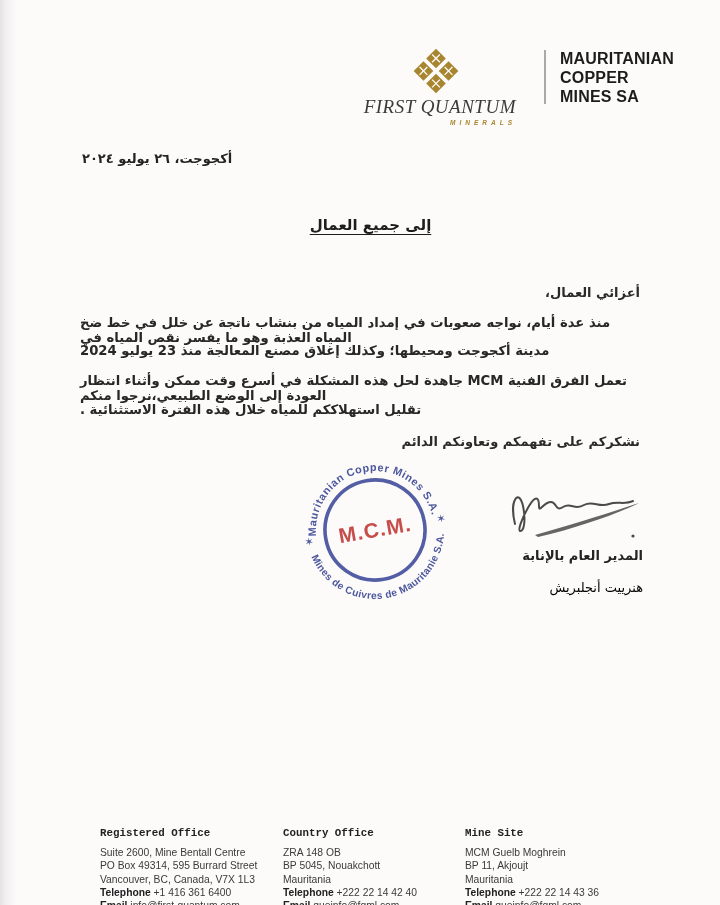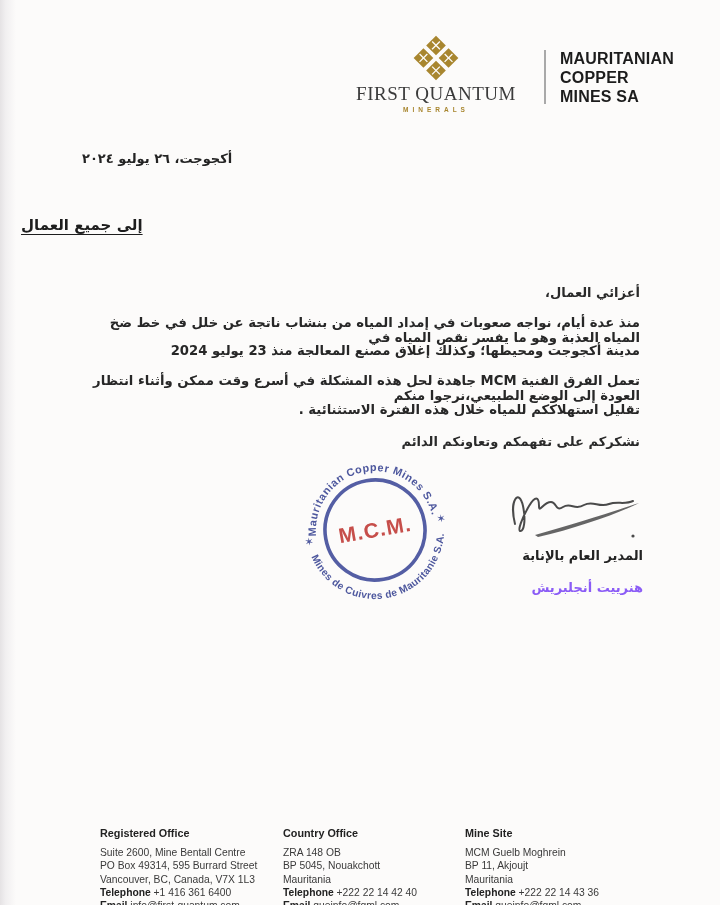--- a/index.html
+++ b/index.html
@@ -14,21 +14,21 @@
     background: #fcfbfa;
     overflow: hidden;
     color: #222;
   }
   .scan-edge {
     position: absolute; left: 0; top: 0; bottom: 0; width: 16px;
     background: linear-gradient(to right, #dbd8db 0%, #eceaec 35%, rgba(252,251,250,0) 100%);
     opacity: .7;
   }
   
-  .brand-block { position: absolute; left: 356px; top: 35px; width: 160px; text-align: center; }
+  .brand-block { position: absolute; left: 356px; top: 48px; width: 160px; text-align: right; font-style: italic; }
   .brand-icon { display: block; margin: 0 auto 2px auto; }
   .brand-name {
     font-family: "Liberation Serif", serif;
     font-size: 19px; letter-spacing: .5px; color: #3b3b3b; white-space: nowrap;
   }
   .brand-sub {
     font-size: 6.5px; letter-spacing: 4px; color: #a8862f; font-weight: bold; margin-top: 1px;
   }
   .header-divider {
     position: absolute; left: 544px; top: 50px; width: 2px; height: 54px; background: #a9a9a9;
@@ -37,29 +37,29 @@
     position: absolute; left: 560px; top: 49px;
     font-size: 16px; font-weight: bold; color: #1c1c1c; line-height: 19px; letter-spacing: .2px;
   }
   
   .rtl { direction: rtl; unicode-bidi: plaintext; font-family: "DejaVu Sans", sans-serif; }
   .date-line {
     position: absolute; left: 82px; top: 151px; width: 230px;
     font-size: 13px; font-weight: bold; color: #232323; text-align: left;
   }
   .letter-title {
-    position: absolute; left: 0; top: 216px; width: 720px; text-align: left;
+    position: absolute; left: 0; top: 216px; width: 720px; text-align: center;
     font-size: 15px; font-weight: bold; color: #1d1d1d;
     text-decoration: underline; text-underline-offset: 4px; padding-left: 21px;
   }
   .salutation {
     position: absolute; right: 80px; top: 285px; font-size: 13px; font-weight: 600; color: #2a2a2a;
   }
   .body-line {
-    position: absolute; right: 80px; width: 560px; text-align: right;
+    position: absolute; right: 80px; width: 560px; text-align: left;
     font-size: 13.2px; font-weight: 600; color: #272727;
   }
   .bl-0 { top: 315px; }
   .bl-1 { top: 343px; }
   .bl-2 { top: 373px; }
   .bl-3 { top: 402px; }
   .closing-line {
     position: absolute; right: 80px; top: 434px;
     font-size: 13px; font-weight: 600; color: #2a2a2a;
   }
@@ -69,31 +69,31 @@
     transform: rotate(-10deg); opacity: .92;
   }
   
   .signature-svg { position: absolute; left: 505px; top: 480px; }
   .sig-title {
     position: absolute; right: 77px; top: 548px;
     font-size: 13px; font-weight: bold; color: #232323;
   }
   .sig-name {
     position: absolute; right: 77px; top: 580px;
-    font-size: 13px; font-weight: bold; color: #8b5cf6;
+    font-size: 13px; font-weight: normal; color: #000000;
   }
   
   .footer-col {
     position: absolute; top: 827px; width: 175px;
     font-size: 10.3px; color: #3a3a3a; line-height: 13.2px;
   }
   .fc-0 { left: 100px; }
   .fc-1 { left: 283px; }
   .fc-2 { left: 465px; }
-  .office-name { font-weight: bold; font-size: 10.8px; color: #222; margin-bottom: 6px; }
+  .office-name { font-weight: bold; font-size: 10.8px; color: #222; margin-bottom: 6px; font-family: Liberation Mono, monospace; }
   .office-line { white-space: nowrap; }
   .lbl { font-weight: bold; color: #222; }
 </style>
 </head>
 <body>
 
 <div class="page">
   <div class="scan-edge"></div>
 
   <div class="brand-block">

